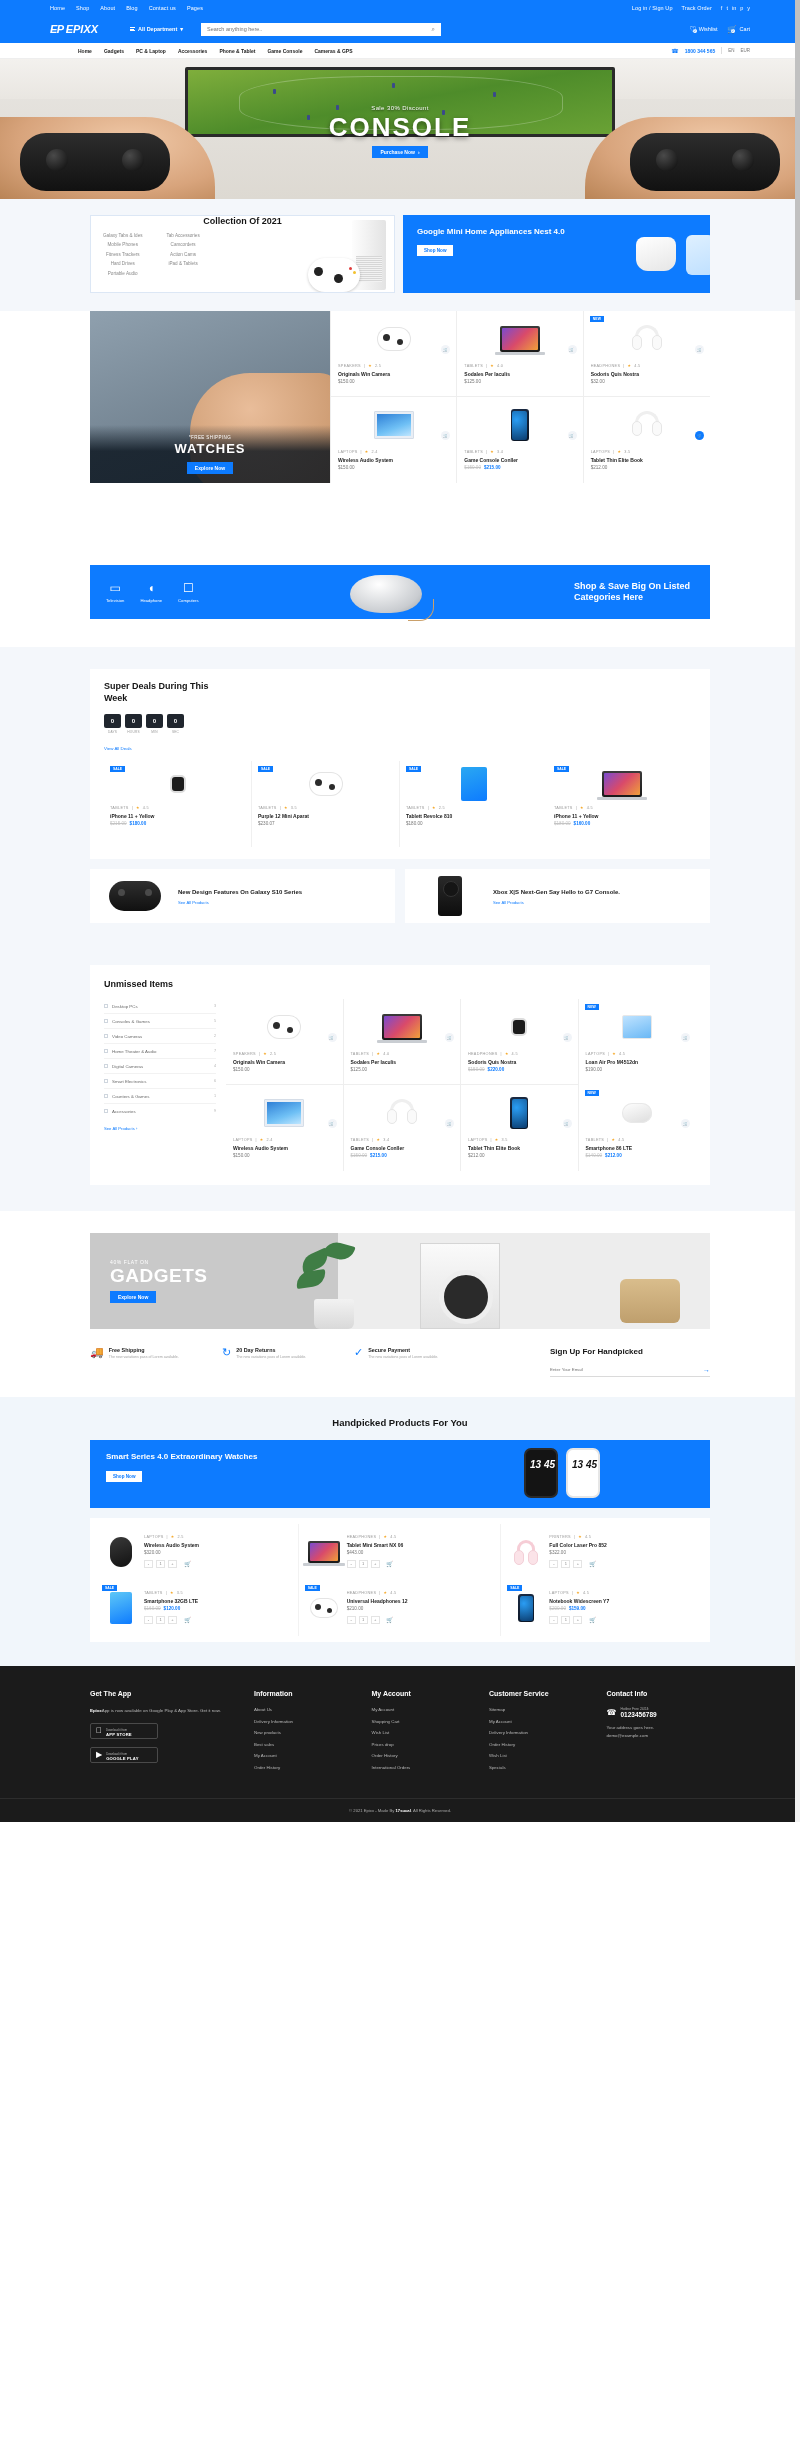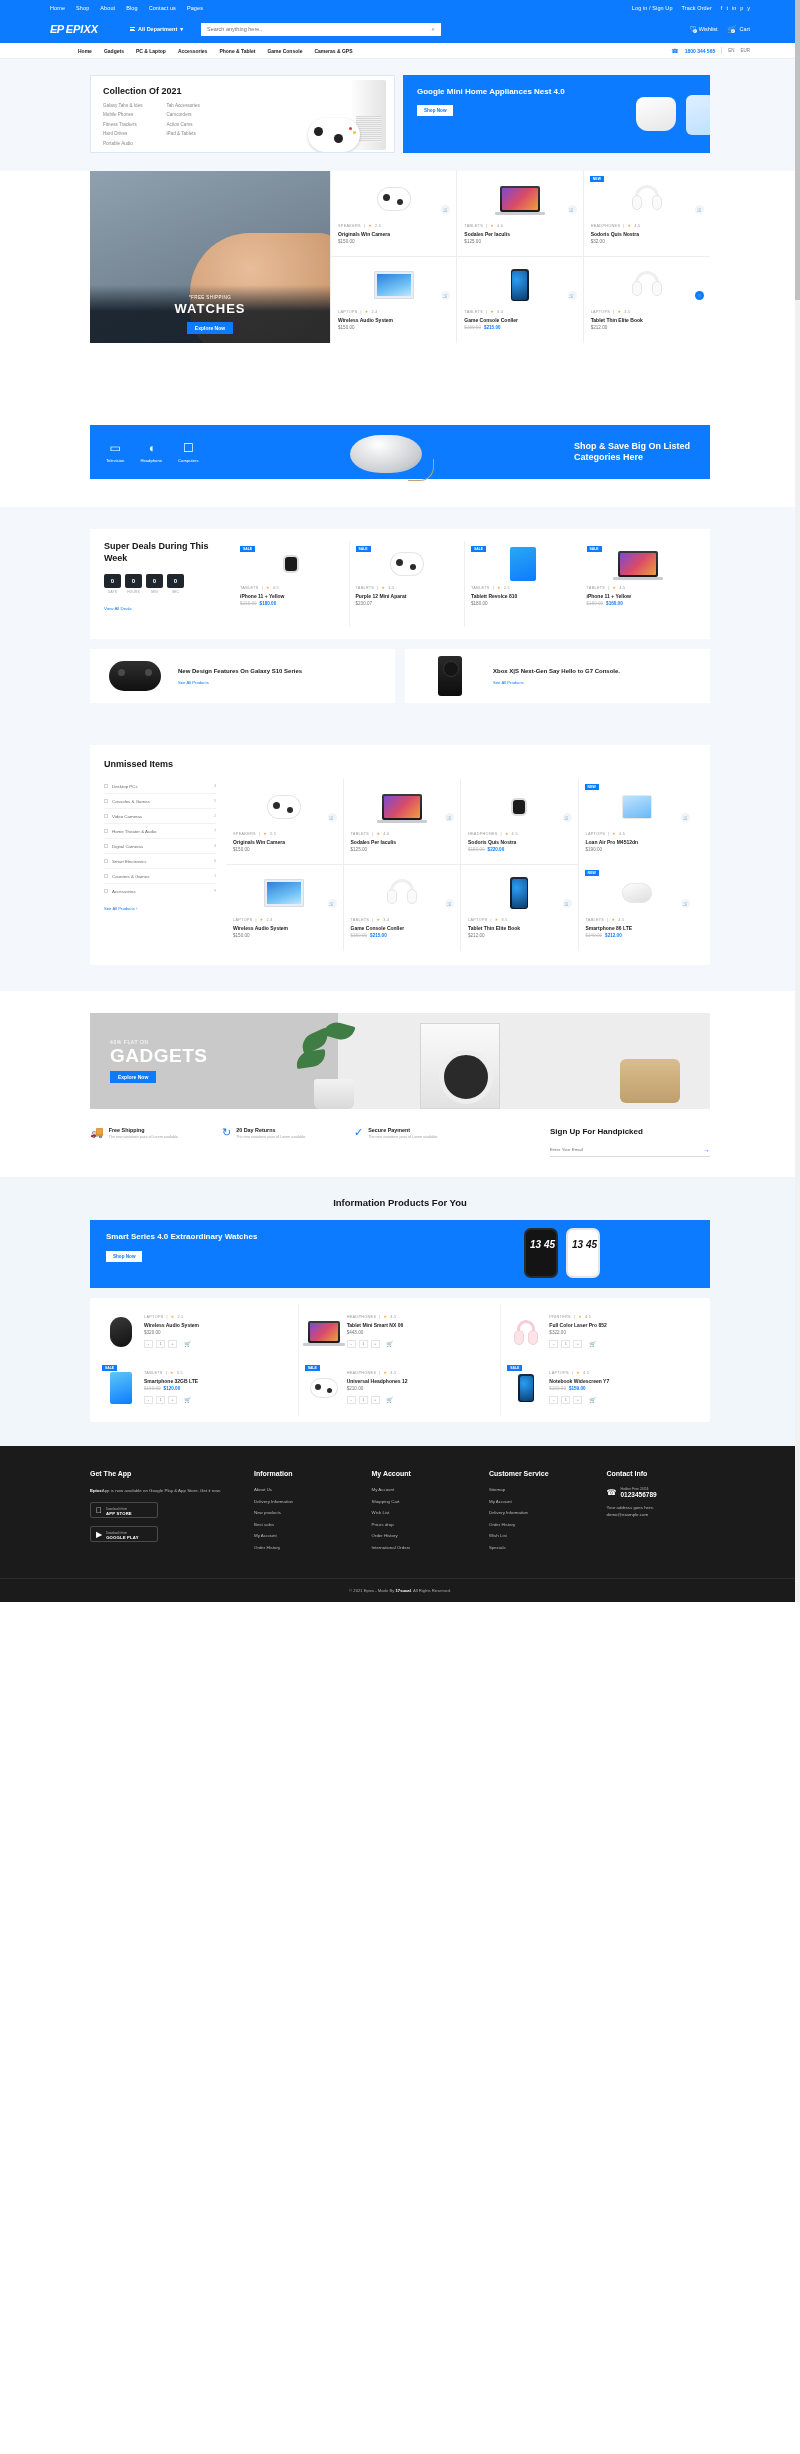--- a/index.html
+++ b/index.html
@@ -146,21 +146,21 @@
     display: inline-flex; align-items: center; gap: 3px; background: #0d7bff; color: #fff;
     font-size: 5px; padding: 3px 8px; border: 0; margin-top: 6px; cursor: pointer;
     font-family: "Liberation Sans", sans-serif; font-weight: bold;
   }
 
   
   .band-grey { background: #f4f7fb; padding: 16px 0 18px; }
   .coll-row { display: flex; gap: 8px; width: 620px; margin: 0 auto; }
   .coll-card {
     flex: 1; background: #fff; border: 1px solid #dce7f5; position: relative;
-    height: 78px; padding: 10px 12px; overflow: hidden;
+    height: 78px; padding: 0 12px; overflow: hidden; text-align: center;
   }
   .coll-title { font-size: 9px; font-weight: bold; color: #151515; margin-bottom: 7px; }
   .coll-lists { display: flex; gap: 24px; }
   .coll-lists ul { list-style: none; }
   .coll-lists li { font-size: 4.6px; color: #8a8a8a; margin-bottom: 4.4px; }
   .coll-console {
     position: absolute; right: 8px; top: 4px; width: 78px; height: 74px;
   }
   .console-box {
     position: absolute; right: 0; top: 0; width: 34px; height: 70px;
@@ -304,21 +304,21 @@
   }
   .promo-speaker .cord {
     position: absolute; right: 2px; top: 30px; width: 26px; height: 22px;
     border-right: 1.5px solid #caa06a; border-bottom: 1.5px solid #caa06a;
     border-radius: 0 0 14px 0;
   }
   .promo-right { margin-left: auto; color: #fff; font-size: 9px; font-weight: bold; line-height: 1.25; text-align: left; width: 120px;}
 
   
   .deals-band { background: #f4f7fb; padding: 22px 0 20px; margin-top: 28px; }
-  .deals-card { width: 620px; margin: 0 auto; background: #fff; padding: 12px 14px; display: flex; gap: 10px;}
+  .deals-card { width: 620px; margin: 0 auto; background: #fff; padding: 12px 14px; display: flex; gap: 10px; flex-direction: column;}
   .deals-left { width: 120px; }
   .deals-left h3 { font-size: 9px; font-weight: bold; color: #151515; line-height: 1.3; }
   .timer { display: flex; gap: 4px; margin-top: 10px; }
   .timer .tb { text-align: center; }
   .timer .num {
     width: 17px; height: 14px; background: #20262e; color: #fff; font-size: 6px; font-weight: bold;
     display: flex; align-items: center; justify-content: center; border-radius: 2px;
   }
   .timer .lb { font-size: 3.2px; color: #9a9a9a; margin-top: 2px; letter-spacing: .2px; }
   .viewall { color: #0d7bff; font-size: 4.4px; margin-top: 12px; display: inline-block; text-decoration: none; }
@@ -525,20 +525,45 @@
       <div class="nav-right">
         <span style="color:#0d7bff;font-size:6px;">☎</span>
         <span class="phone">1800 344 565</span>
         <span class="divider-v"></span>
         <span class="lang">EN</span>
         <span class="lang">EUR</span>
       </div>
     </div>
   </div>
 
+  <div class="hero">
+    <div class="hero-bg-top"></div>
+    <div class="hero-screen">
+      <i class="pitch-dot" style="left:20%;top:30%"></i>
+      <i class="pitch-dot" style="left:35%;top:55%"></i>
+      <i class="pitch-dot" style="left:48%;top:20%"></i>
+      <i class="pitch-dot" style="left:60%;top:62%"></i>
+      <i class="pitch-dot" style="left:72%;top:35%"></i>
+      <i class="pitch-dot" style="left:28%;top:70%"></i>
+    </div>
+    <div class="hero-left-hand">
+      <div class="pad left"></div>
+    </div>
+    <div class="hero-right-hand">
+      <div class="pad right"></div>
+    </div>
+    <div class="hero-content">
+      <div class="hero-sale">Sale 30% Discount</div>
+      <div class="hero-title">CONSOLE</div>
+      <button class="btn-blue">
+        <span>Purchase Now</span>
+          <span>›</span>
+      </button>
+    </div>
+  </div>
 
   <div class="band-grey">
     <div class="coll-row">
       <div class="coll-card">
         <div class="coll-title">Collection Of 2021</div>
         <div class="coll-lists">
           <ul>
             <li>Galaxy Tabs &amp; Ides</li>
             <li>Mobile Phones</li>
             <li>Fitness Trackers</li>
@@ -977,21 +1002,21 @@
       <h4>Sign Up For Handpicked</h4>
       <div class="nl-input">
         <input type="text" placeholder="Enter Your Email" style="">
         <span class="arr">→</span>
       </div>
     </div>
   </div>
 
   <div class="hand-band">
     <div class="hand-card">
-      <div class="hand-title">Information Products For You</div>
+      <div class="hand-title">Handpicked Products For You</div>
       <div class="smartbanner">
         <h3>Smart Series 4.0 Extraordinary Watches</h3>
         <button class="btn-white">Shop Now</button>
         <div class="sb-watches">
           <div class="sb-watch">
               <i>13 45</i>
             </div>
           <div class="sb-watch" style="background:#fff;border-color:#e6e6e6">
               <i style="color:#111">13 45</i>
             </div>

